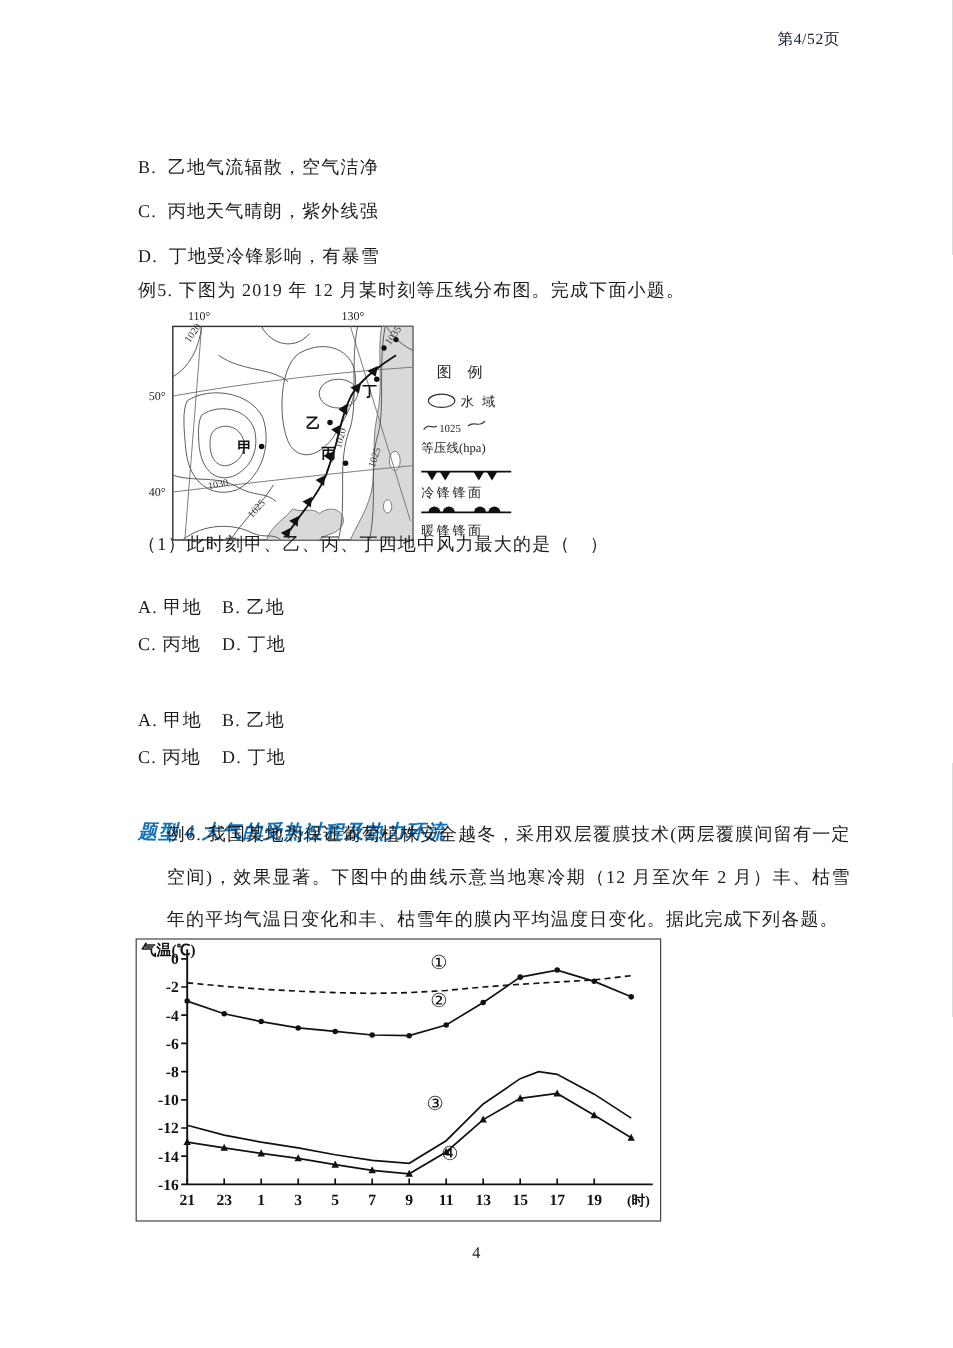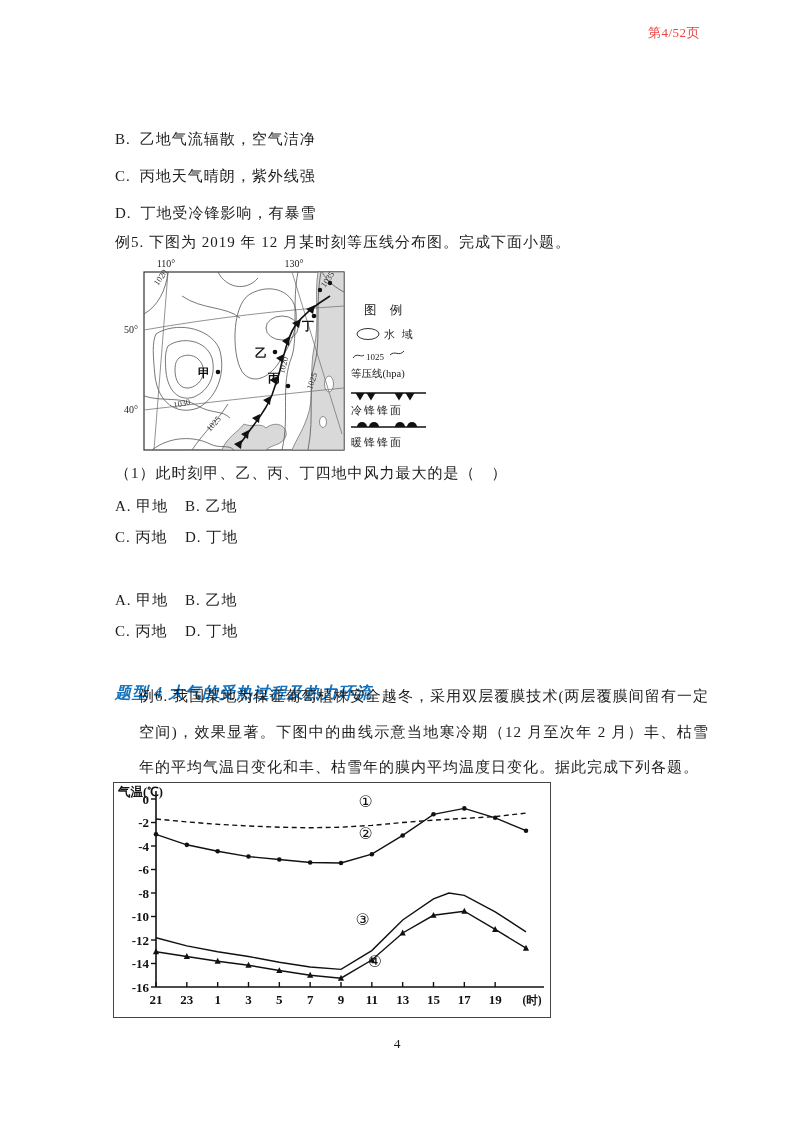--- a/index.html
+++ b/index.html
@@ -1,18 +1,18 @@
 <!DOCTYPE html>
 <html><head>
 <meta charset="utf-8">
 <style>
   html,body{margin:0;padding:0;background:#9a9a9a;}
   .page{position:relative;width:794px;height:1123px;margin:0 auto;background:#ffffff;
         font-family:"Liberation Serif",serif;color:#1c1c1c;overflow:hidden;}
-  .hdr{position:absolute;top:24px;right:94px;font-size:13px;color:#ef4444;letter-spacing:.5px;text-align:center;}
+  .hdr{position:absolute;top:24px;right:94px;font-size:13px;color:#0f172a;letter-spacing:.5px;text-align:center;}
   .line{position:absolute;left:115px;font-size:15px;letter-spacing:1px;white-space:nowrap;}
   .lab{margin-right:9px;}
   .opt{display:inline-block;min-width:70px;}
   .heading{position:absolute;left:115px;top:647px;font-size:16px;font-weight:bold;font-style:italic;
            color:#1272bc;letter-spacing:1px;margin-top:36px;}
   .para{position:absolute;left:115px;top:679px;width:570px;font-size:15px;line-height:35.5px;
         text-align:justify;letter-spacing:1px;margin-left:24px;}
   .figure{position:absolute;}
   .chart-figure{border:1px solid #444;background:#fff;}
   svg text{font-family:"Liberation Serif",serif;fill:#222;}
@@ -132,21 +132,21 @@
           <path d="M235,171 a5,5 0 0 1 10,0 Z"></path>
           <path d="M247,171 a5,5 0 0 1 10,0 Z"></path>
           <path d="M273,171 a5,5 0 0 1 10,0 Z"></path>
           <path d="M285,171 a5,5 0 0 1 10,0 Z"></path>
         </g>
         <text class="lbl-leg" x="229" y="190">暖锋锋面</text>
       </g>
     </svg>
   </div>
 
-  <div class="line" style="top:464px">（1）此时刻甲、乙、丙、丁四地中风力最大的是（　）</div>
+  <div class="line" style="top:444px">（1）此时刻甲、乙、丙、丁四地中风力最大的是（　）</div>
   <div class="line" style="top:497px"><span class="opt">A. 甲地</span><span class="opt">B. 乙地</span></div>
   <div class="line" style="top:528px"><span class="opt">C. 丙地</span><span class="opt">D. 丁地</span></div>
   <div class="line" style="top:591px"><span class="opt">A. 甲地</span><span class="opt">B. 乙地</span></div>
   <div class="line" style="top:622px"><span class="opt">C. 丙地</span><span class="opt">D. 丁地</span></div>
 
   <div class="heading">题型 4 大气的受热过程及热力环流</div>
 
   <div class="para">例6. 我国某地为保证葡萄植株安全越冬，采用双层覆膜技术(两层覆膜间留有一定空间)，效果显著。下图中的曲线示意当地寒冷期（12 月至次年 2 月）丰、枯雪年的平均气温日变化和丰、枯雪年的膜内平均温度日变化。据此完成下列各题。</div>
 
   <div class="figure chart-figure" style="left:113px;top:782px;width:436px;height:234px;">

